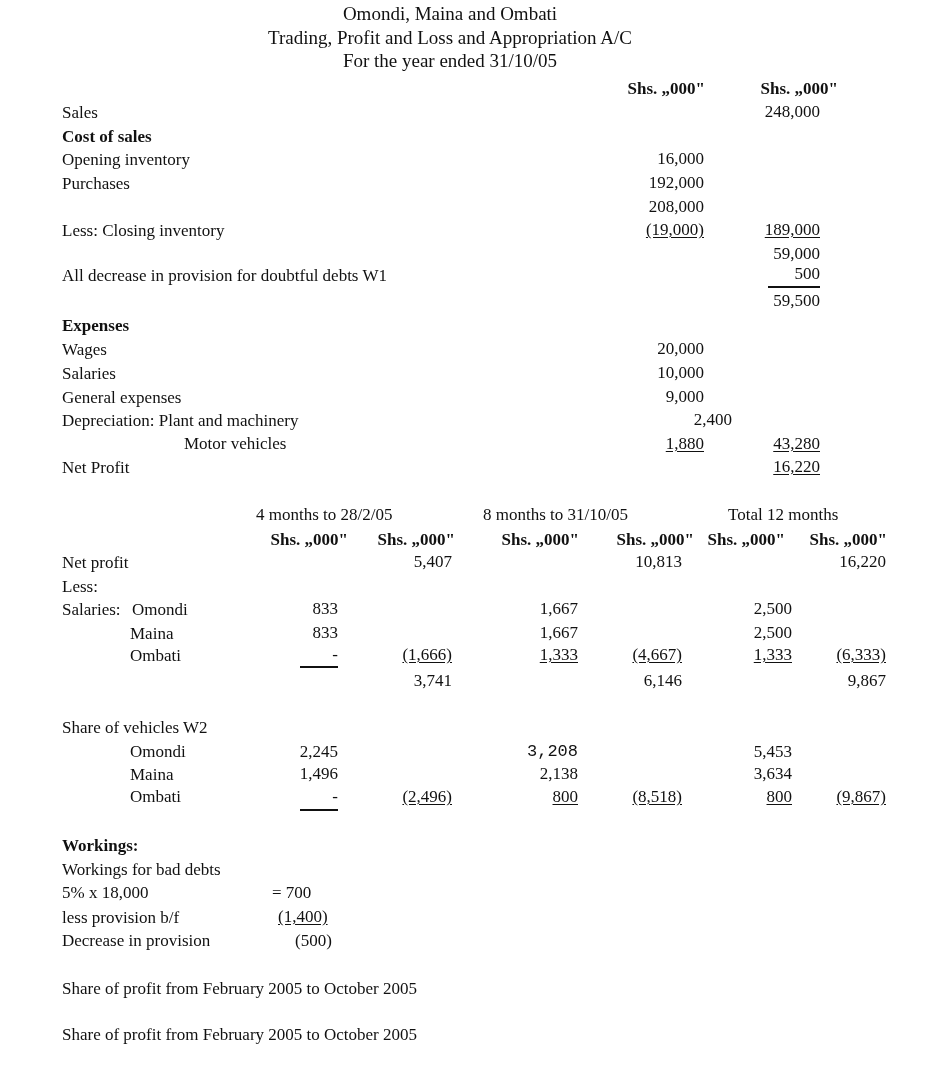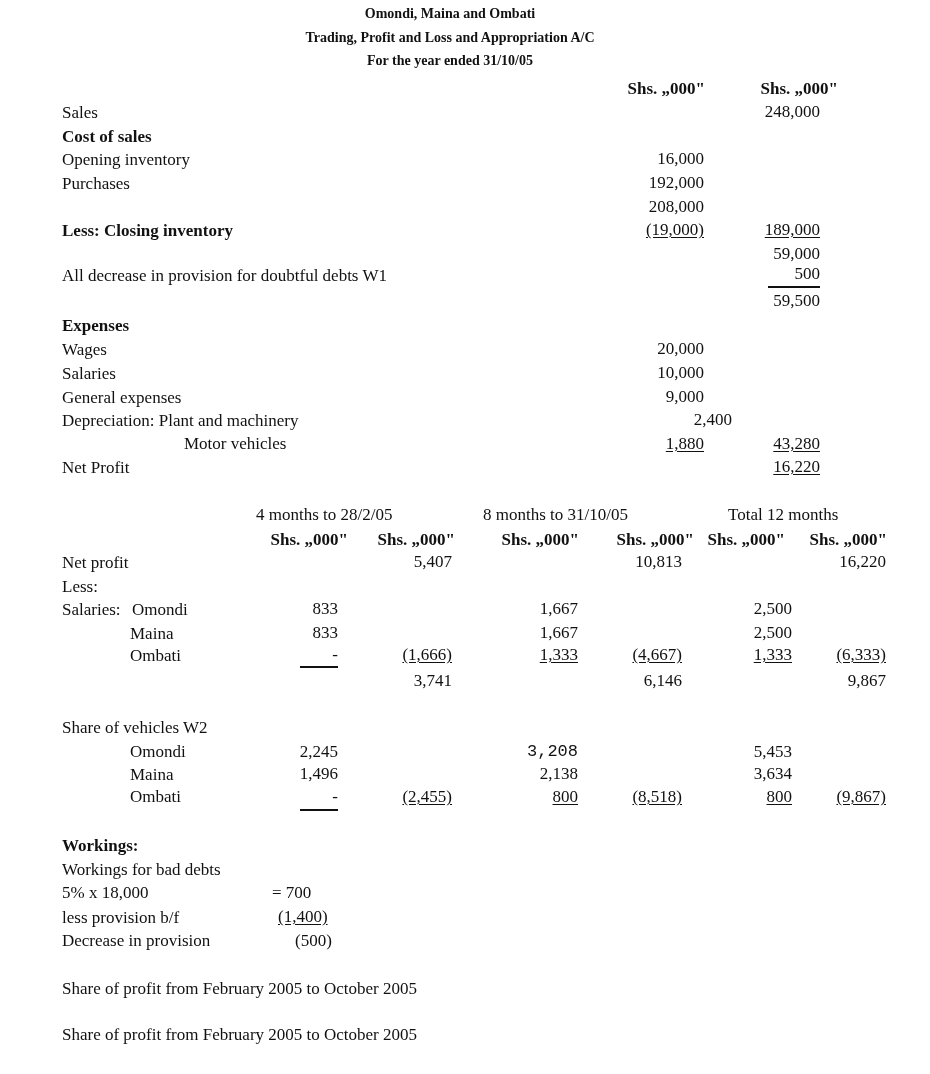--- a/index.html
+++ b/index.html
@@ -3,21 +3,21 @@
 <meta charset="utf-8">
 <style>
   html, body { margin: 0; padding: 0; background: #ffffff; }
   body { width: 930px; height: 1074px; position: relative; overflow: hidden;
          font-family: "Liberation Serif", "DejaVu Serif", serif; color: #111; font-size: 17px; }
   .t { position: absolute; white-space: nowrap; line-height: 20px; }
   .b { font-weight: bold; }
   .c { text-align: center; }
   .r { text-align: right; }
   .u { text-decoration: underline; text-underline-offset: 2px; }
-  .title { font-size: 14px; font-weight: bold; }
+  .title { font-size: 19px; font-weight: normal; }
   .rule { position: absolute; height: 2px; background: #111; }
 </style>
 </head>
 <body>
 
 <div class="t title c" style="left:200px;width:500px;top:4px;">Omondi, Maina and Ombati</div>
 <div class="t title c" style="left:200px;width:500px;top:28px;">Trading, Profit and Loss and Appropriation A/C</div>
 <div class="t title c" style="left:200px;width:500px;top:51px;">For the year ended 31/10/05</div>
 
 <div class="t b r" style="left:560px;width:145px;top:79px;">Shs. „000"</div>
@@ -29,21 +29,21 @@
 <div class="t b" style="left:62px;top:127px;">Cost of sales</div>
 
 <div class="t" style="left:62px;top:150px;">Opening inventory</div>
 <div class="t r" style="left:580px;width:124px;top:149px;">16,000</div>
 
 <div class="t" style="left:62px;top:174px;">Purchases</div>
 <div class="t r" style="left:580px;width:124px;top:173px;">192,000</div>
 
 <div class="t r" style="left:580px;width:124px;top:197px;">208,000</div>
 
-<div class="t" style="left:62px;top:221px;font-weight:bold;">Less:  Closing inventory</div>
+<div class="t" style="left:62px;top:221px;">Less:  Closing inventory</div>
 <div class="t r u" style="left:580px;width:124px;top:220px;">(19,000)</div>
 <div class="t r u" style="left:700px;width:120px;top:220px;">189,000</div>
 
 <div class="t r" style="left:700px;width:120px;top:244px;">59,000</div>
 
 <div class="t" style="left:62px;top:266px;">All decrease in provision for doubtful debts  W1</div>
 <div class="t r" style="left:700px;width:120px;top:264px;">500</div>
 <div class="rule" style="left:768px;width:52px;top:286px;"></div>
 <div class="t r" style="left:700px;width:120px;top:291px;">59,500</div>
 
@@ -122,21 +122,21 @@
 <div class="t r" style="left:278px;width:60px;top:764px;">1,496</div>
 <div class="t r" style="left:518px;width:60px;top:764px;">2,138</div>
 <div class="t r" style="left:732px;width:60px;top:764px;">3,634</div>
 
 <div class="t" style="left:130px;top:787px;">Ombati</div>
 <div class="t r" style="left:278px;width:60px;top:787px;">-</div>
 <div class="rule" style="left:300px;width:38px;top:809px;"></div>
 <div class="t r u" style="left:518px;width:60px;top:787px;">800</div>
 <div class="t r u" style="left:732px;width:60px;top:787px;">800</div>
 
-<div class="t r u" style="left:352px;width:100px;top:787px;">(2,455)</div>
+<div class="t r u" style="left:352px;width:100px;top:787px;">(2,496)</div>
 <div class="t r u" style="left:582px;width:100px;top:787px;">(8,518)</div>
 <div class="t r u" style="left:786px;width:100px;top:787px;">(9,867)</div>
 
 <div class="t b" style="left:62px;top:836px;">Workings:</div>
 <div class="t" style="left:62px;top:860px;">Workings for bad debts</div>
 
 <div class="t" style="left:62px;top:883px;">5% x 18,000</div>
 <div class="t" style="left:272px;top:883px;">=  700</div>
 
 <div class="t" style="left:62px;top:908px;">less provision b/f</div>

